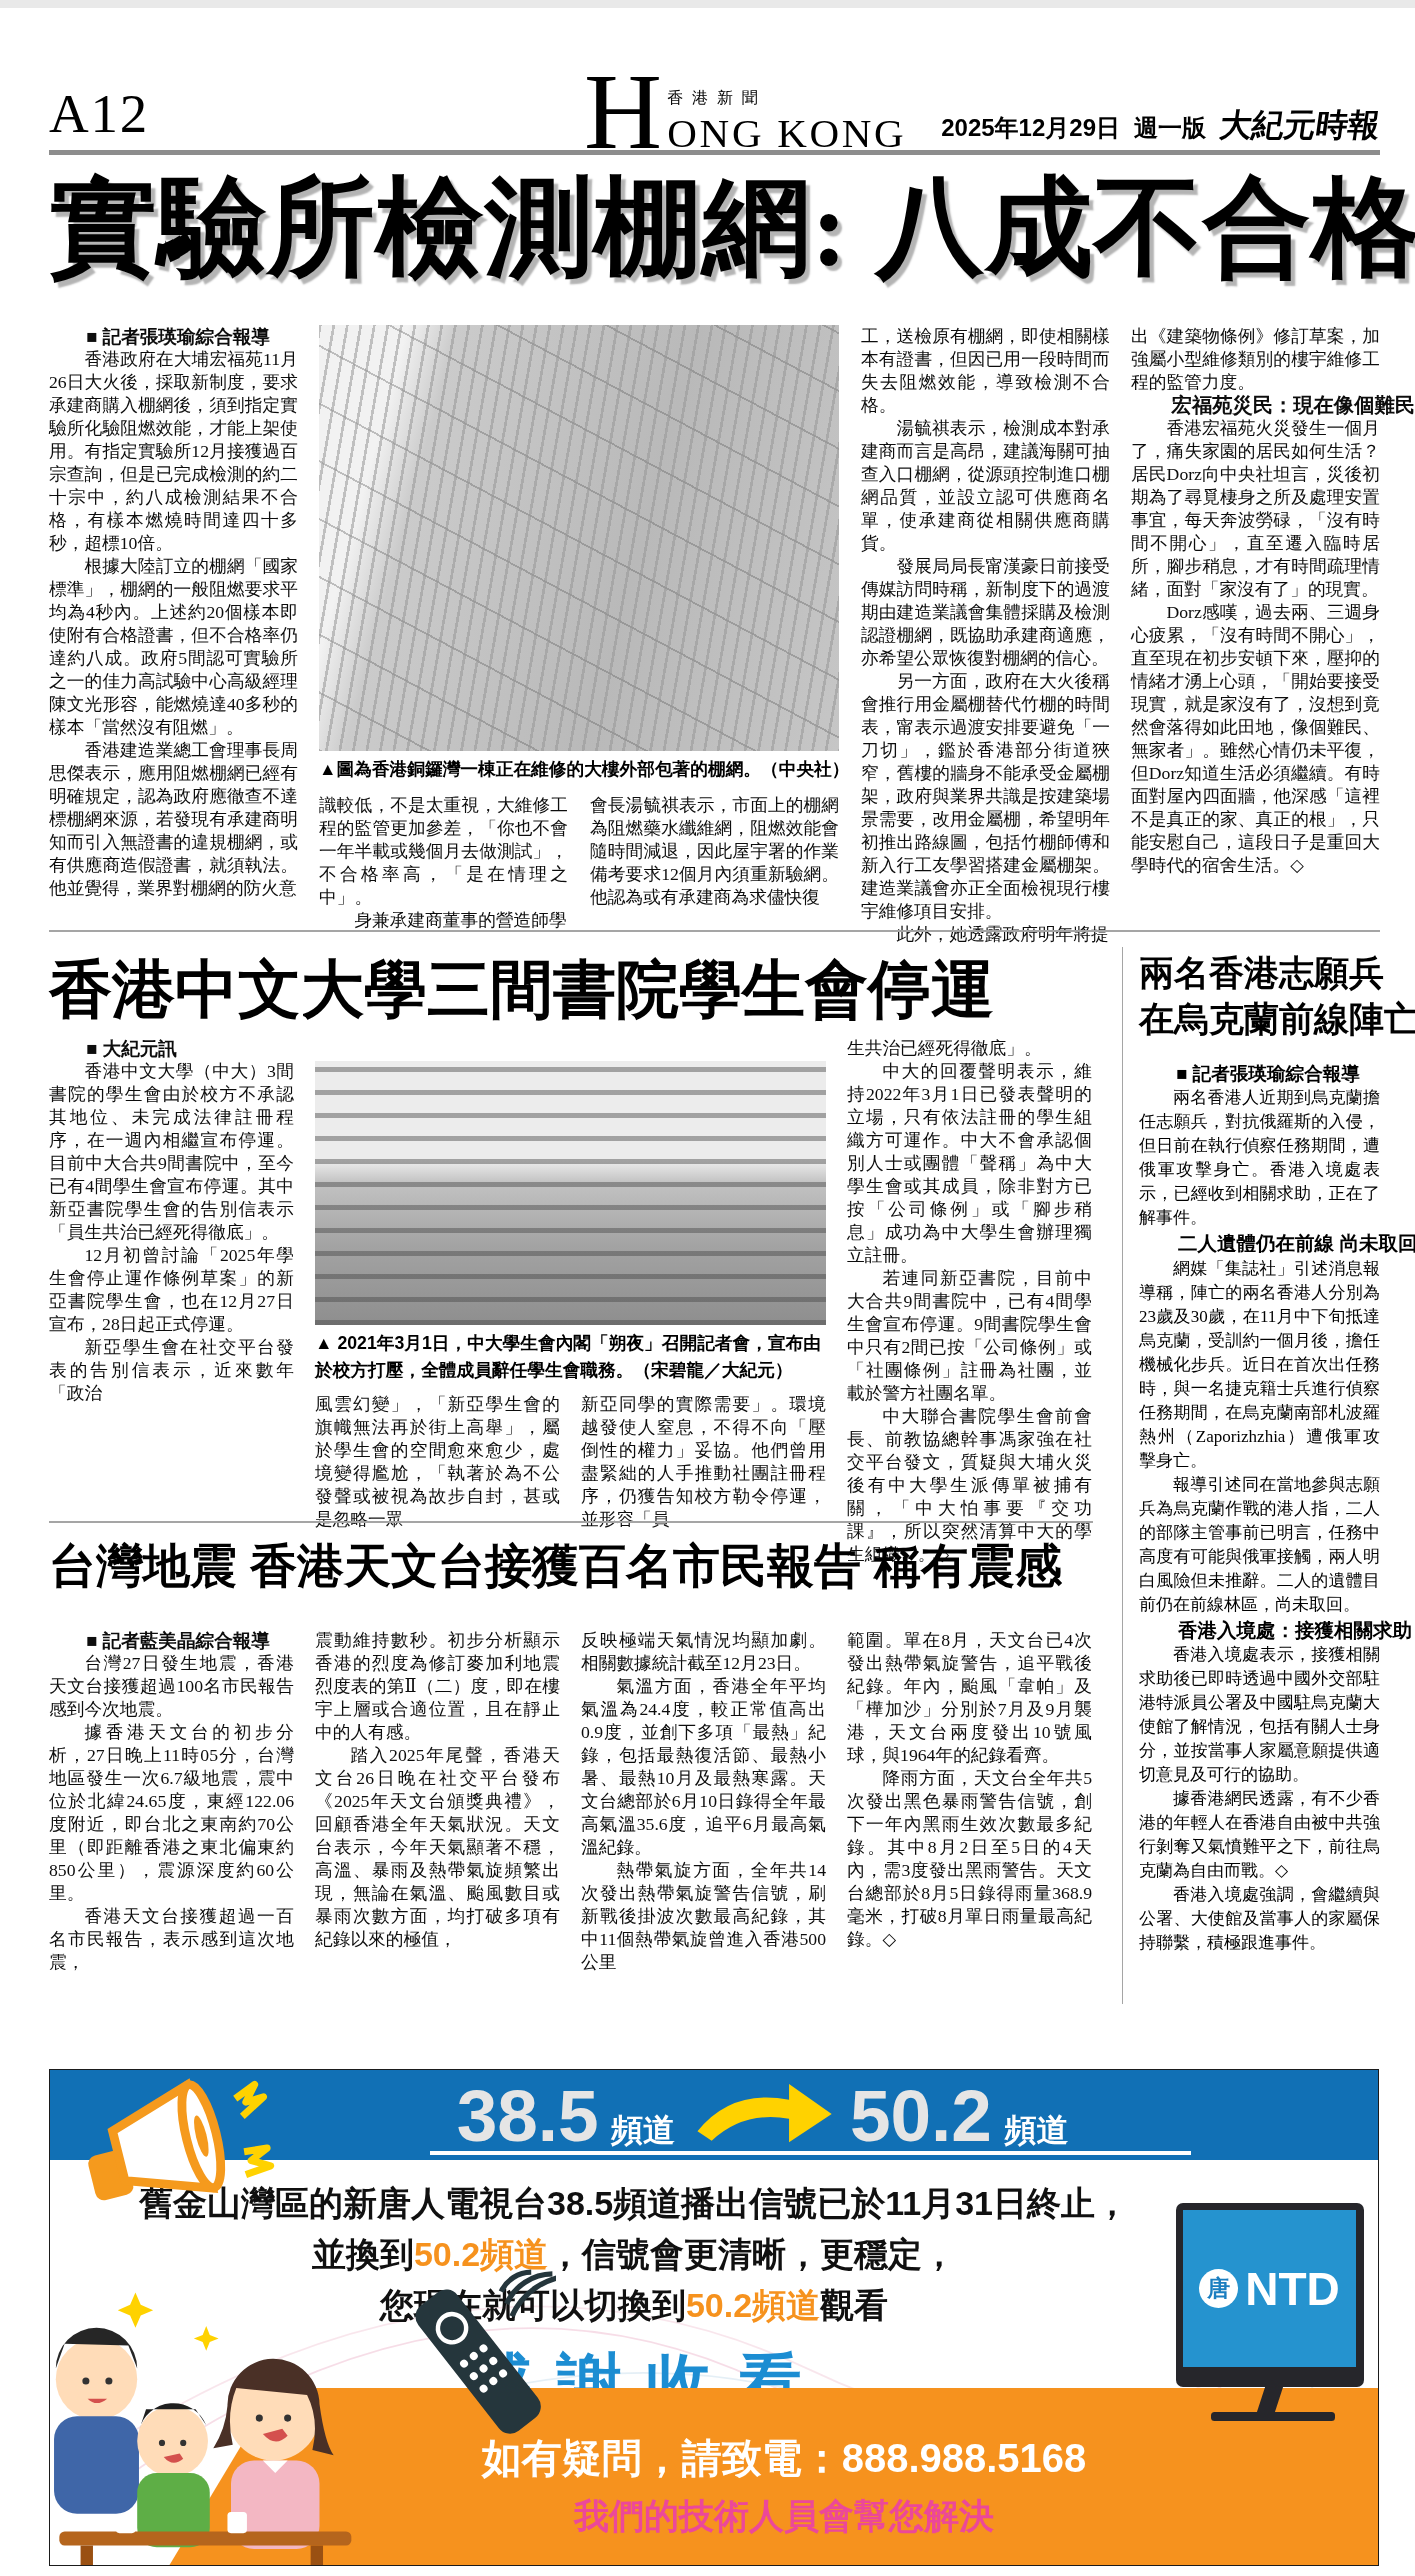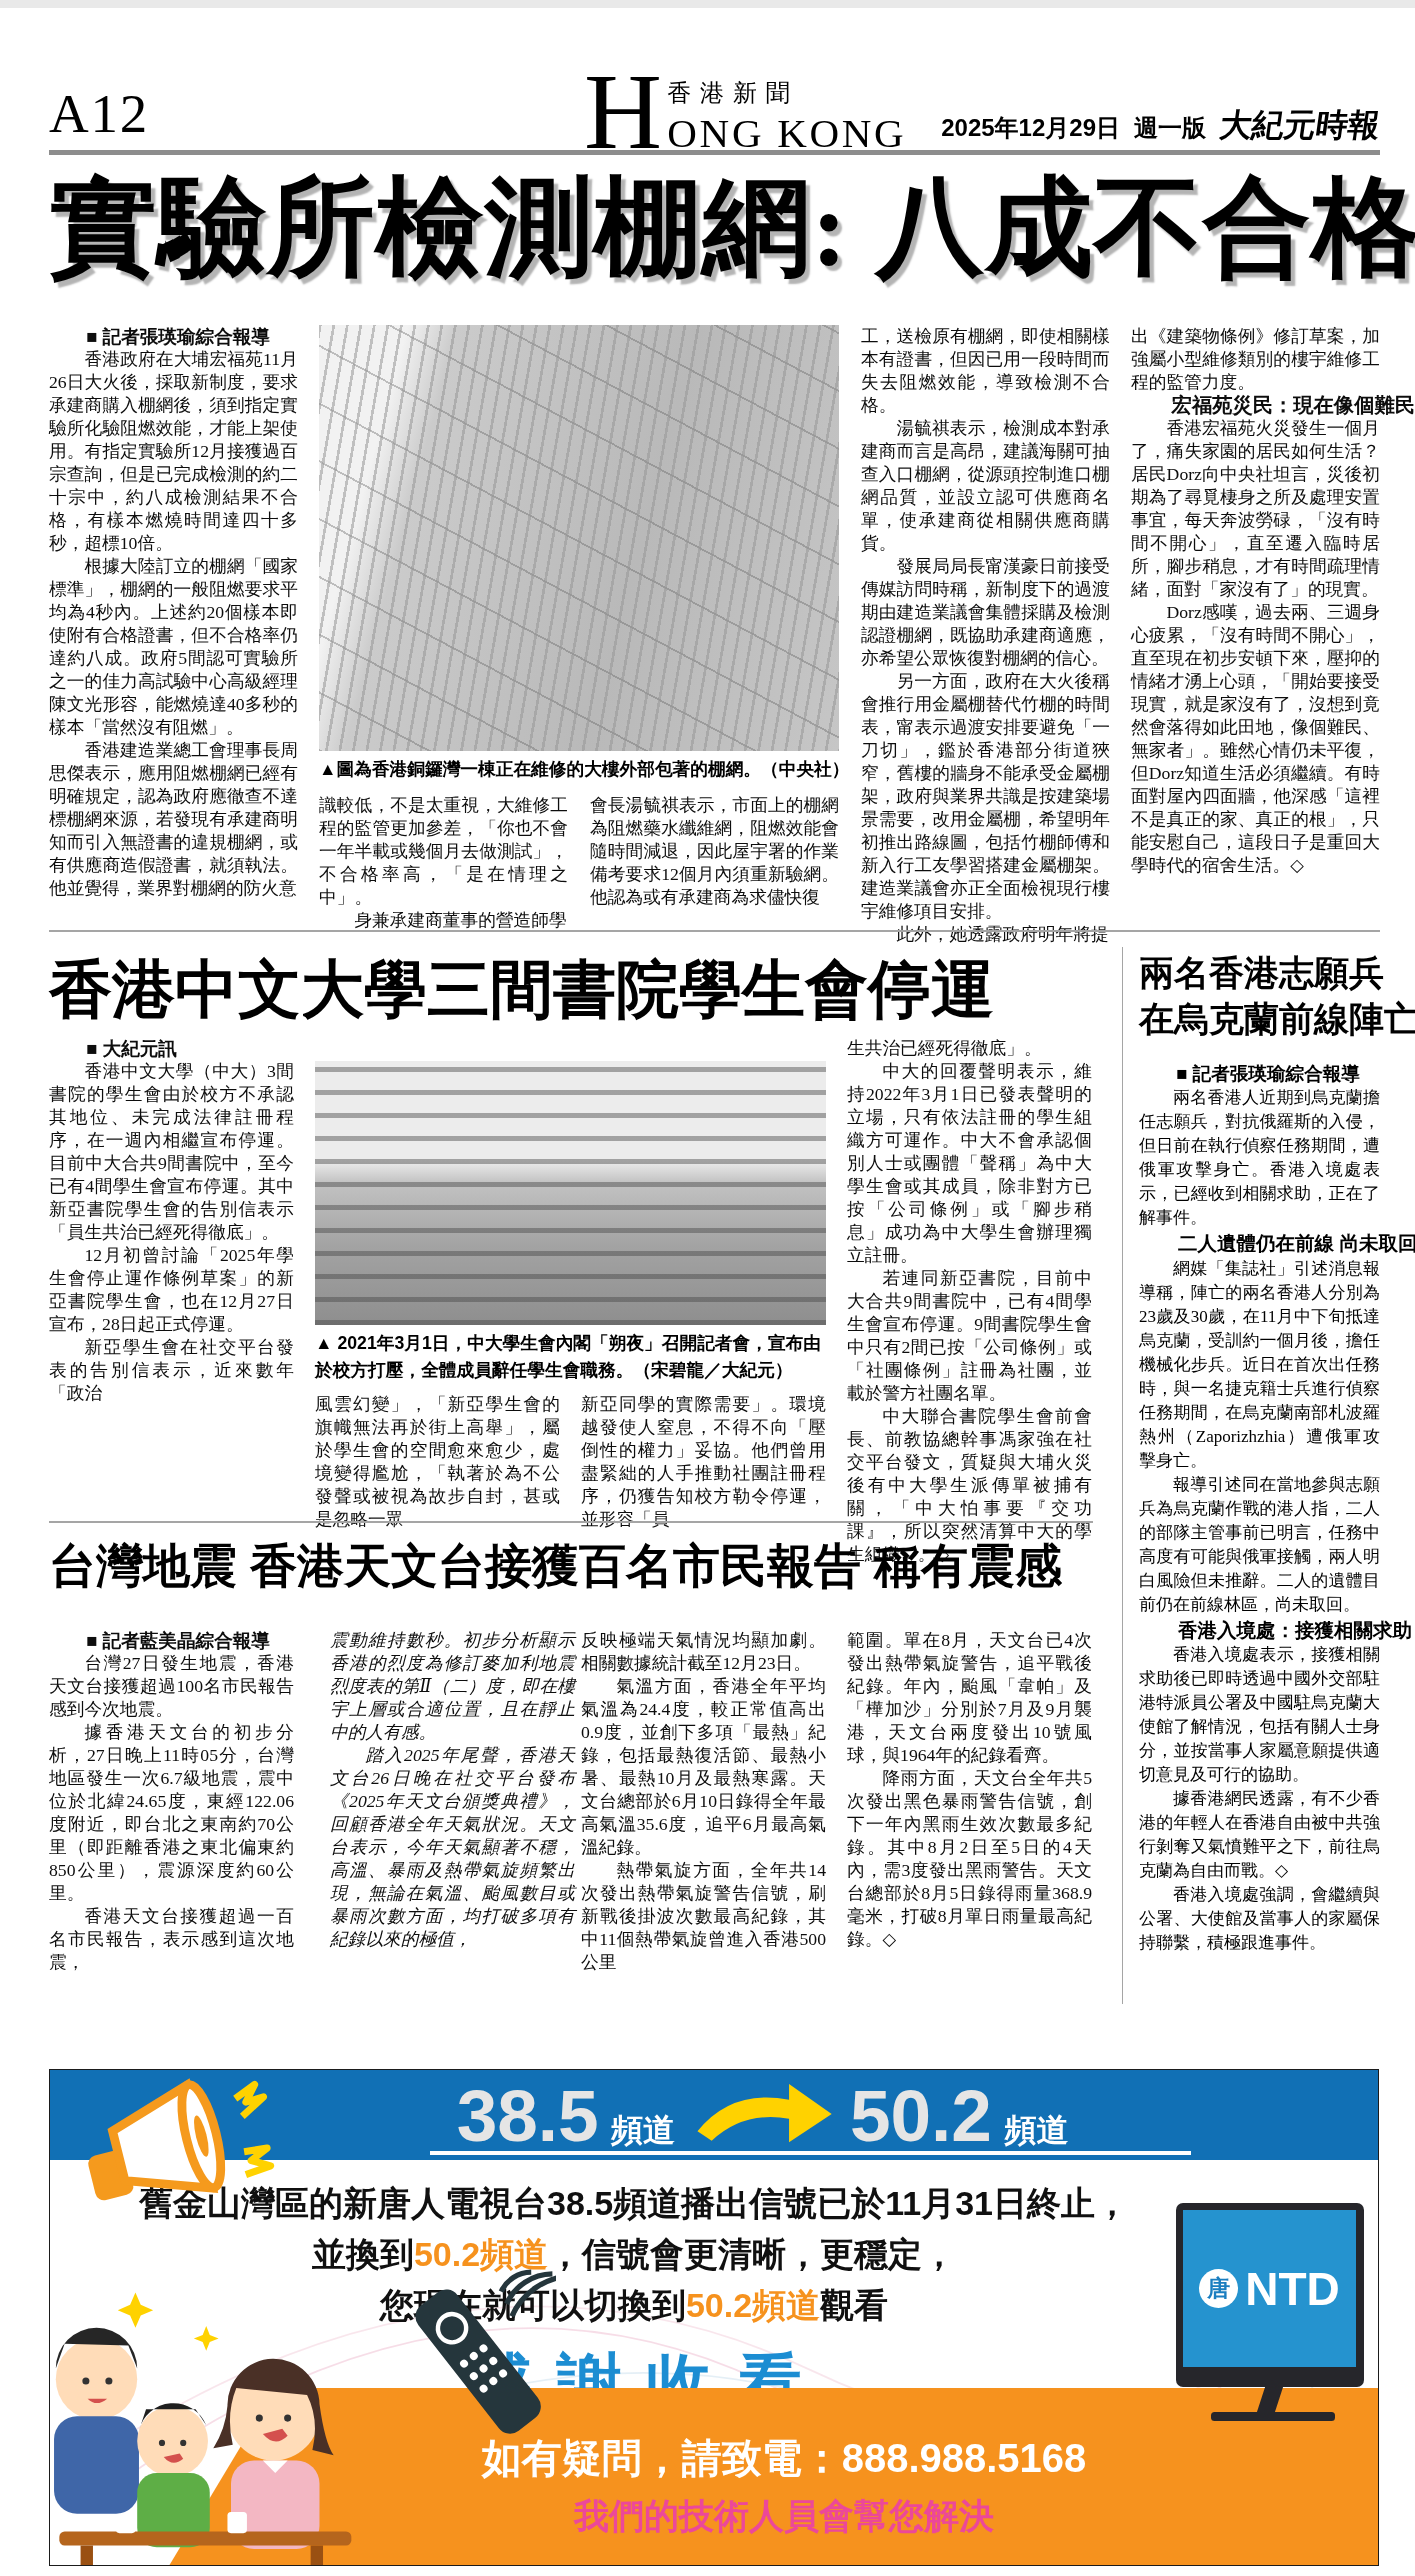--- a/index.html
+++ b/index.html
@@ -2,21 +2,21 @@
 <html style="font-size:14px"><head>
 <meta charset="utf-8">
 <style>
   html,body{margin:0;padding:0;background:#e9e9e9;}
   #page{position:relative;width:1415px;height:2576px;background:#fff;margin:8px auto;overflow:hidden;
         font-family:"Liberation Serif","DejaVu Serif",serif;color:#000;}
   .abs{position:absolute;}
   
   .pageno{font-size:55px;letter-spacing:1.8px;}
   .mast-h{font-size:108px;line-height:.86;font-family:"Liberation Serif","DejaVu Serif",serif;}
-  .mast-zh{font-size:24px;letter-spacing:8.8px;font-family:"Liberation Sans","DejaVu Sans",sans-serif;}
+  .mast-zh{font-size:16px;letter-spacing:8.8px;font-family:"Liberation Sans","DejaVu Sans",sans-serif;}
   .mast-en{font-size:41px;letter-spacing:2.7px;}
   .dateline{font:700 24px "Liberation Sans","DejaVu Sans",sans-serif;}
   .brand{font:900 32px "Liberation Serif","DejaVu Serif",serif;transform:skewX(-8deg);display:inline-block;}
   .rule{position:absolute;background:#8d8d8d;}
   .thinrule{position:absolute;background:#a5a5a5;}
   
   .h1{font-family:"Liberation Serif","DejaVu Serif",serif;font-weight:900;font-size:108px;line-height:1.1;
       letter-spacing:0.9px;text-shadow:4.4px 5.3px 1.8px #b4b4b4;white-space:nowrap;}
   .h2{font-family:"Liberation Sans","DejaVu Sans",sans-serif;font-weight:900;font-size:63px;white-space:nowrap;}
   .h3{font-family:"Liberation Sans","DejaVu Sans",sans-serif;font-weight:700;font-size:47px;white-space:nowrap;}
@@ -180,21 +180,21 @@
   <div class="thinrule" style="left:49px;top:1513px;width:1044px;height:1.8px;"></div>
 
   <div class="abs h3" style="left:49px;top:1527px;">台灣地震 香港天文台接獲百名市民報告 稱有震感</div>
 
   <div class="bodycol" style="left:49px;top:1621px;width:245px;">
     <p class="byline">■ 記者藍美晶綜合報導</p>
     <p>台灣27日發生地震，香港天文台接獲超過100名市民報告感到今次地震。</p>
     <p>據香港天文台的初步分析，27日晚上11時05分，台灣地區發生一次6.7級地震，震中位於北緯24.65度，東經122.06度附近，即台北之東南約70公里（即距離香港之東北偏東約850公里），震源深度約60公里。</p>
     <p>香港天文台接獲超過一百名市民報告，表示感到這次地震，</p>
   </div>
-  <div class="bodycol" style="left:330px;top:1621px;width:245px;font-style:italic;">
+  <div class="bodycol" style="left:315px;top:1621px;width:245px;">
     <p class="cont">震動維持數秒。初步分析顯示香港的烈度為修訂麥加利地震烈度表的第Ⅱ（二）度，即在樓宇上層或合適位置，且在靜止中的人有感。</p>
     <p>踏入2025年尾聲，香港天文台26日晚在社交平台發布《2025年天文台頒獎典禮》，回顧香港全年天氣狀況。天文台表示，今年天氣顯著不穩，高溫、暴雨及熱帶氣旋頻繁出現，無論在氣溫、颱風數目或暴雨次數方面，均打破多項有紀錄以來的極值，</p>
   </div>
   <div class="bodycol" style="left:581px;top:1621px;width:245px;">
     <p class="cont">反映極端天氣情況均顯加劇。相關數據統計截至12月23日。</p>
     <p>氣溫方面，香港全年平均氣溫為24.4度，較正常值高出0.9度，並創下多項「最熱」紀錄，包括最熱復活節、最熱小暑、最熱10月及最熱寒露。天文台總部於6月10日錄得全年最高氣溫35.6度，追平6月最高氣溫紀錄。</p>
     <p>熱帶氣旋方面，全年共14次發出熱帶氣旋警告信號，刷新戰後掛波次數最高紀錄，其中11個熱帶氣旋曾進入香港500公里</p>
   </div>
   <div class="bodycol" style="left:847px;top:1621px;width:245px;">
     <p class="cont">範圍。單在8月，天文台已4次發出熱帶氣旋警告，追平戰後紀錄。年內，颱風「韋帕」及「樺加沙」分別於7月及9月襲港，天文台兩度發出10號風球，與1964年的紀錄看齊。</p>

